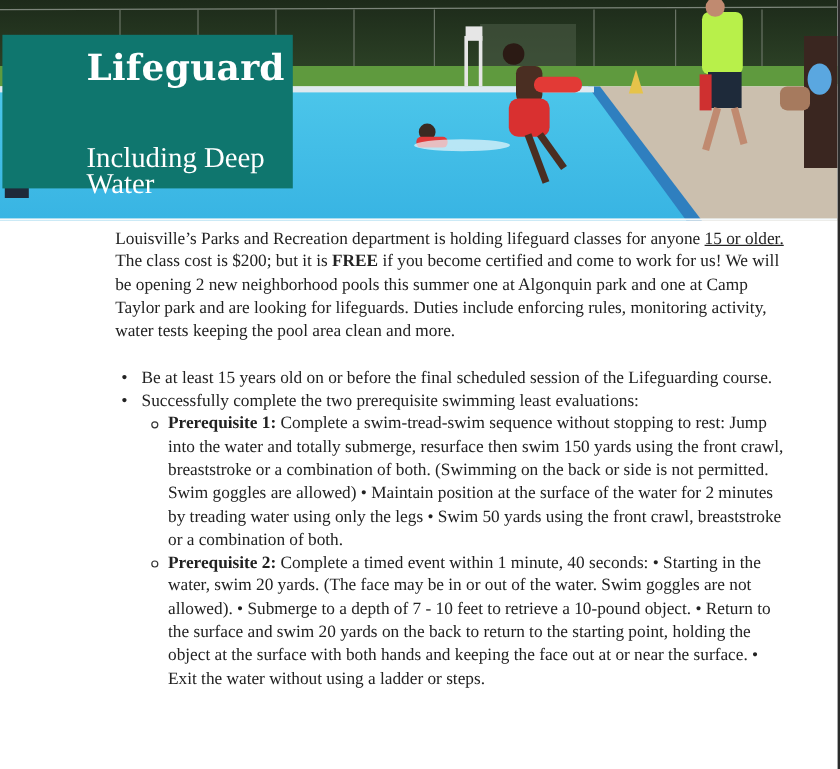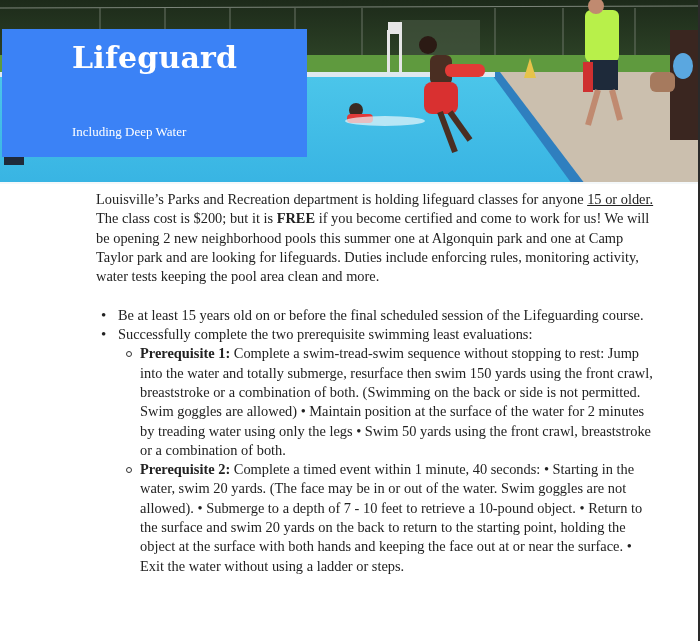--- a/index.html
+++ b/index.html
@@ -9,31 +9,31 @@
       font-family: "DejaVu Serif", "Liberation Serif", serif;
     }
     .page { position: absolute; left: 0; top: 0; width: 698px; height: 641px; background: #fff; }
     .right-border { position: absolute; right: 0; top: 0; width: 2px; height: 641px; background: #2a2a2a; }
 
     
     .hero { position: absolute; left: 0; top: 0; width: 698px; height: 184px; overflow: hidden; }
     .hero svg { display: block; }
 
     .banner {
-      position: absolute; left: 2px; top: 29px; width: 305px; height: 128px;
-      background: #3b82f6;
+      position: absolute; left: 2px; top: 29px; width: 242px; height: 128px;
+      background: #0f766e;
     }
     .banner-title {
       position: absolute; left: 70px; top: 12px; color: #fff;
       font-family: "DejaVu Serif", serif; font-weight: bold;
       font-size: 30px; line-height: 33px; letter-spacing: 0.2px;
     }
     .banner-sub {
       position: absolute; left: 70px; top: 92px; color: #fff;
-      font-family: "Liberation Serif", serif; font-size: 13px; line-height: 22px;
+      font-family: "Liberation Serif", serif; font-size: 24px; line-height: 22px;
     }
 
     
     .content {
       position: absolute; left: 72px; top: 190px; width: 560px;
       font-family: "Liberation Serif", serif; font-size: 14.4px; line-height: 19.3px; color: #222; margin-left: 24px;
     }
     .content p { margin: 0; }
     .intro u { text-decoration: underline; }
     .spacer { height: 19.3px; }

